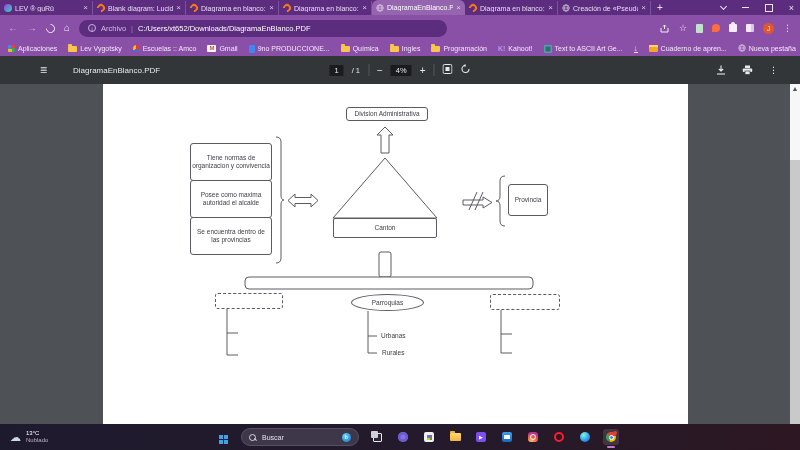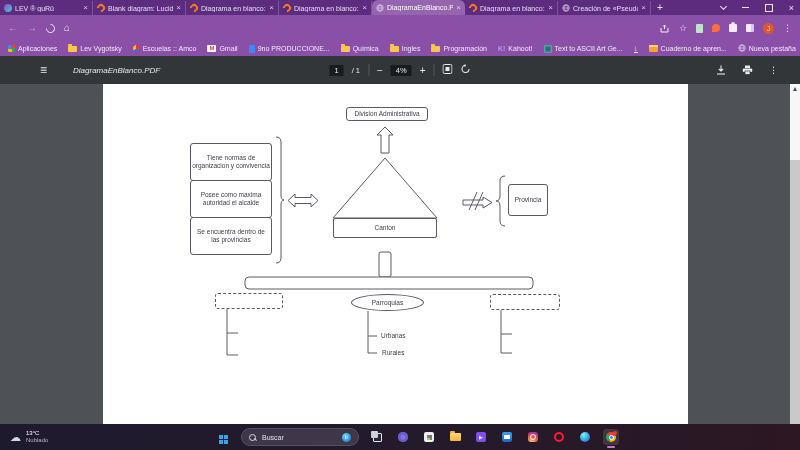--- a/index.html
+++ b/index.html
@@ -48,21 +48,21 @@
   .i-amco{width:7px;height:7px;border-radius:50%;background:conic-gradient(#e23b3b 0 33%,#3b6fe2 0 66%,#f4c20d 0);}
   .i-gmail{width:9px;height:7px;background:#fff;border-radius:1px;color:#ea4335;font-size:6px;font-weight:bold;line-height:7px;text-align:center;}
   .i-doc{width:6px;height:8px;background:#4285f4;border-radius:1px;}
   .i-kahoot{color:#b09be8;font-size:7px;font-weight:bold;}
   .i-ascii{width:8px;height:8px;background:#2e6e72;border-radius:1px;box-shadow:inset 0 0 0 1.5px #4ea3a8;}
   .i-dl{color:#efe4f8;font-size:8px;border-bottom:1px solid #efe4f8;line-height:7px;}
   .i-note{width:9px;height:7px;background:#f5a623;border-radius:1px;box-shadow:inset 0 2px 0 #ffd07a;}
   
   .pdfbar{position:absolute;left:0;top:56px;width:800px;height:28px;background:#323639;color:#e8eaed;display:flex;align-items:center;}
   .hamb{margin-left:40px;font-size:12px;color:#e8eaed;}
-  .pdftitle{margin-left:26px;font-size:8px;font-style:italic;}
+  .pdftitle{margin-left:26px;font-size:8px;}
   .pdfcenter{position:absolute;left:50%;transform:translateX(-50%);display:flex;align-items:center;gap:8px;font-size:7.5px;}
   .numbox{background:#191b1c;padding:1px 5px;border-radius:1px;}
   .pdiv{width:1px;height:12px;background:#55595d;}
   .zbtn{font-size:10px;color:#e8eaed;}
   .pdfright{position:absolute;right:22px;display:flex;align-items:center;gap:16px;}
   
   .viewer{position:absolute;left:0;top:84px;width:800px;height:340px;background:#4e5256;}
   .scrollbar{position:absolute;right:0;top:0;width:10px;height:340px;background:#c9c9c9;}
   .sb-btn{position:absolute;top:0;left:0;width:10px;height:10px;background:#f7f7f7;}
   .sb-btn::before{content:"";position:absolute;left:2.5px;top:3px;border-left:2.5px solid transparent;border-right:2.5px solid transparent;border-bottom:4px solid #505050;}
@@ -169,20 +169,26 @@
       <span class="maxz"></span>
       <span class="closez">×</span>
     </div>
   </div>
 
   <div class="toolbar">
     <span class="nav-ic">←</span>
     <span class="nav-ic">→</span>
     <span class="reload"></span>
     <span class="nav-ic lit">⌂</span>
+    <div class="urlpill">
+      <span class="info-i">i</span>
+      <span class="url-prefix">Archivo</span>
+      <span class="url-sep">|</span>
+      <span class="url-text">C:/Users/xt652/Downloads/DiagramaEnBlanco.PDF</span>
+    </div>
     <div class="tb-right">
       <span>
         <svg width="10" height="9" viewBox="0 0 10 9">
             <path d="M1 4 v4 h7 v-4" fill="none" stroke="#f4ecfa" stroke-width="1"></path>
             <path d="M4.5 5 V1 M4.5 1 L3 2.5 M4.5 1 L6 2.5" stroke="#f4ecfa" stroke-width="1" fill="none"></path>
           </svg>
       </span>
       <span class="star">☆</span>
       <span class="ext1"></span>
       <span class="ext2"></span>

